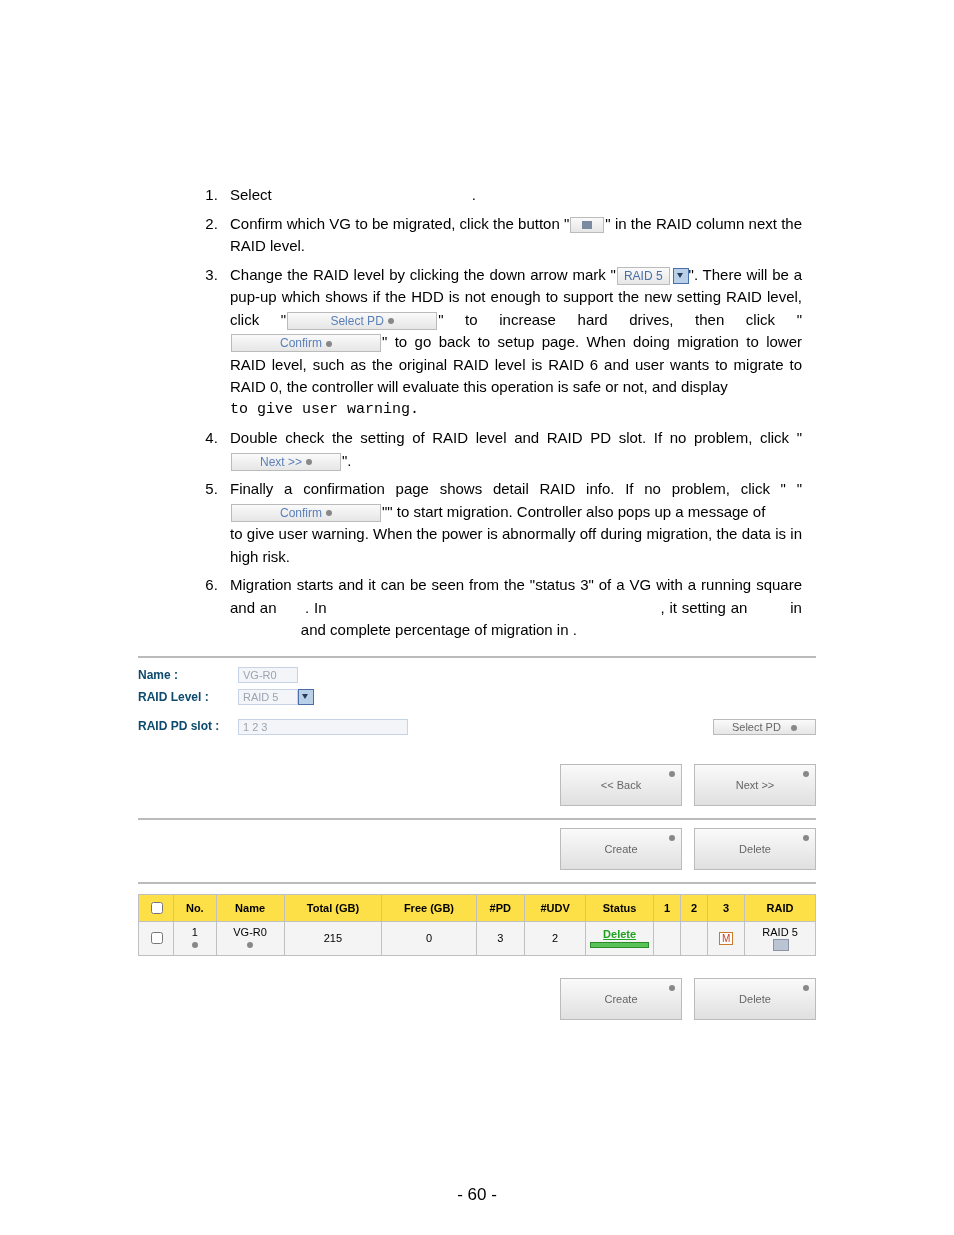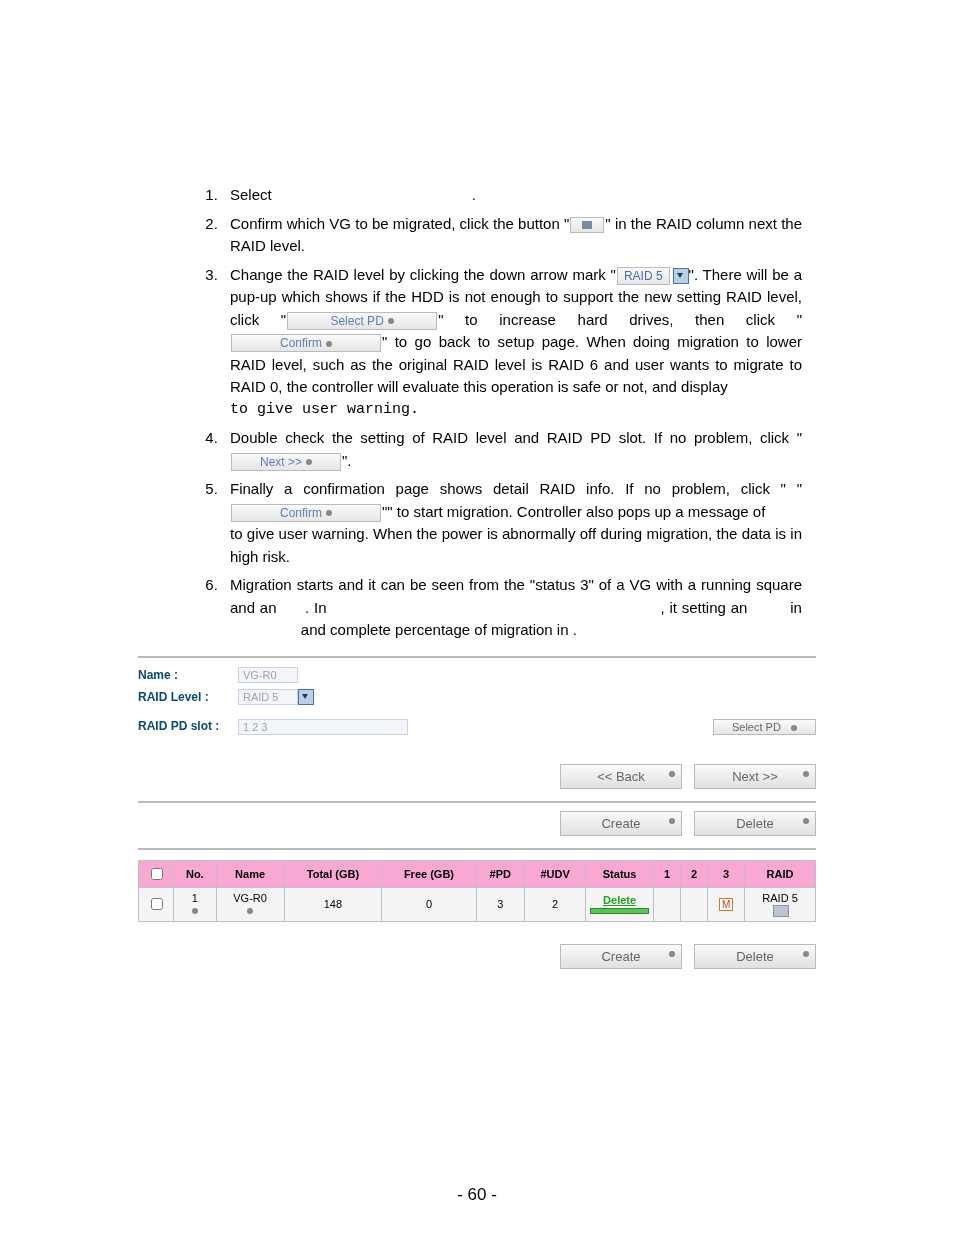--- a/index.html
+++ b/index.html
@@ -106,43 +106,43 @@
     justify-content: flex-end;
     gap: 8px;
     padding-top: 8px;
     border-bottom: 2px solid #bbb;
     padding-bottom: 12px;
   }
   .btn-bar-inner { display:flex; gap:12px; }
   .std-btn {
     border: 1px solid #bbb;
     background: linear-gradient(#fafafa, #e0e0e0);
-    font-size: 13px;
+    font-size: 11px;
     color: #666;
     width: 120px;
-    padding: 4px 0;
+    padding: 14px 0;
     text-align: center;
     position: relative;
   }
   .std-btn .dot { position: absolute; right: 6px; top: 6px; }
 
   
   table.grid {
     width: 100%;
     border-collapse: collapse;
     font-size: 11px;
     margin-top: 10px;
   }
   table.grid th, table.grid td {
     border: 1px solid #c0c0c0;
     padding: 4px 4px;
     text-align: center;
     background: #f4f4f4;
   }
-  table.grid th { font-weight: bold; background: #f9a8d4; }
+  table.grid th { font-weight: bold; background: #fde047; }
   table.grid td.status { color: #1fa31f; font-weight: bold; text-decoration: underline; }
   .status-bar {
     display:block;
     height:4px;
     background:#59c359;
     border:1px solid #2d8a2d;
     margin-top:2px;
   }
   .m-badge {
     display:inline-block;
@@ -260,21 +260,21 @@
           <th style="width:18px;">2</th>
           <th style="width:28px;">3</th>
           <th>RAID</th>
         </tr>
       </thead>
       <tbody>
         <tr>
           <td><input type="checkbox" class="chk" style=""></td>
           <td><span>1</span><br><span class="dot" style="margin:0;"></span></td>
           <td><span>VG-R0</span><br><span class="dot" style="margin:0;"></span></td>
-          <td>148</td>
+          <td>215</td>
           <td>0</td>
           <td>3</td>
           <td>2</td>
           <td class="status">
             <span>Delete</span>
             <span class="status-bar"></span>
           </td>
           <td></td>
           <td></td>
           <td><span class="m-badge"><span>M</span></span></td>

